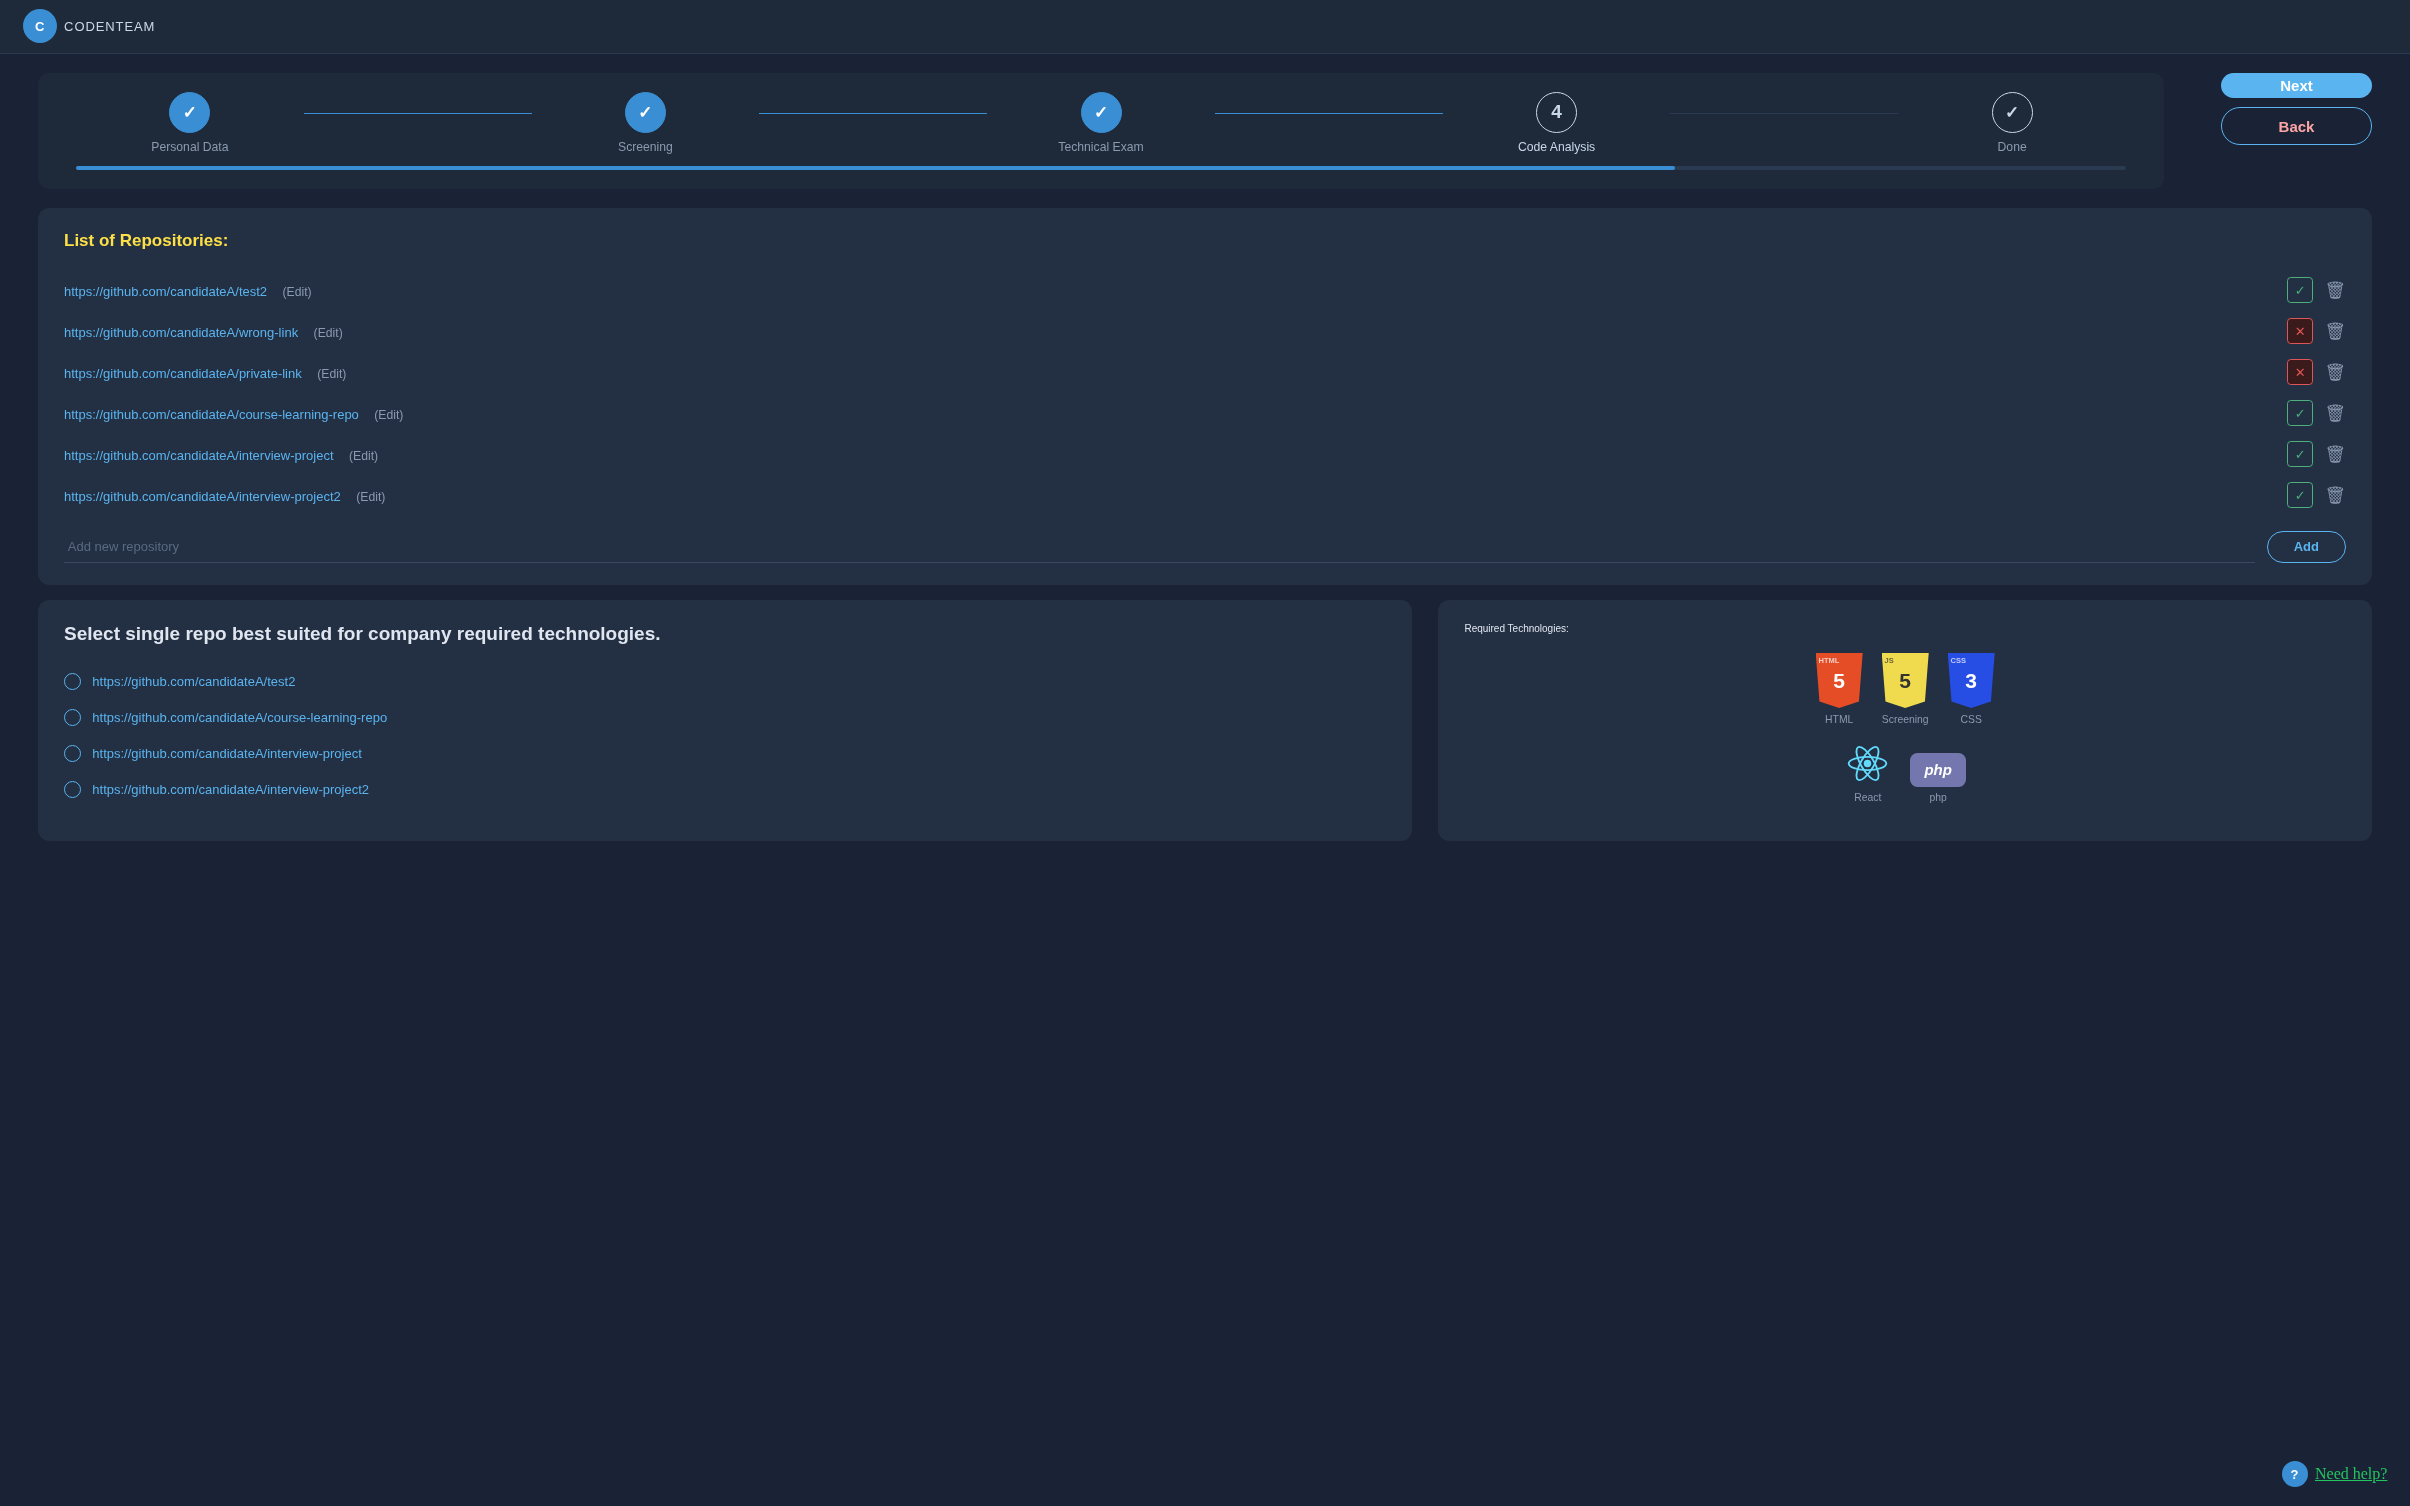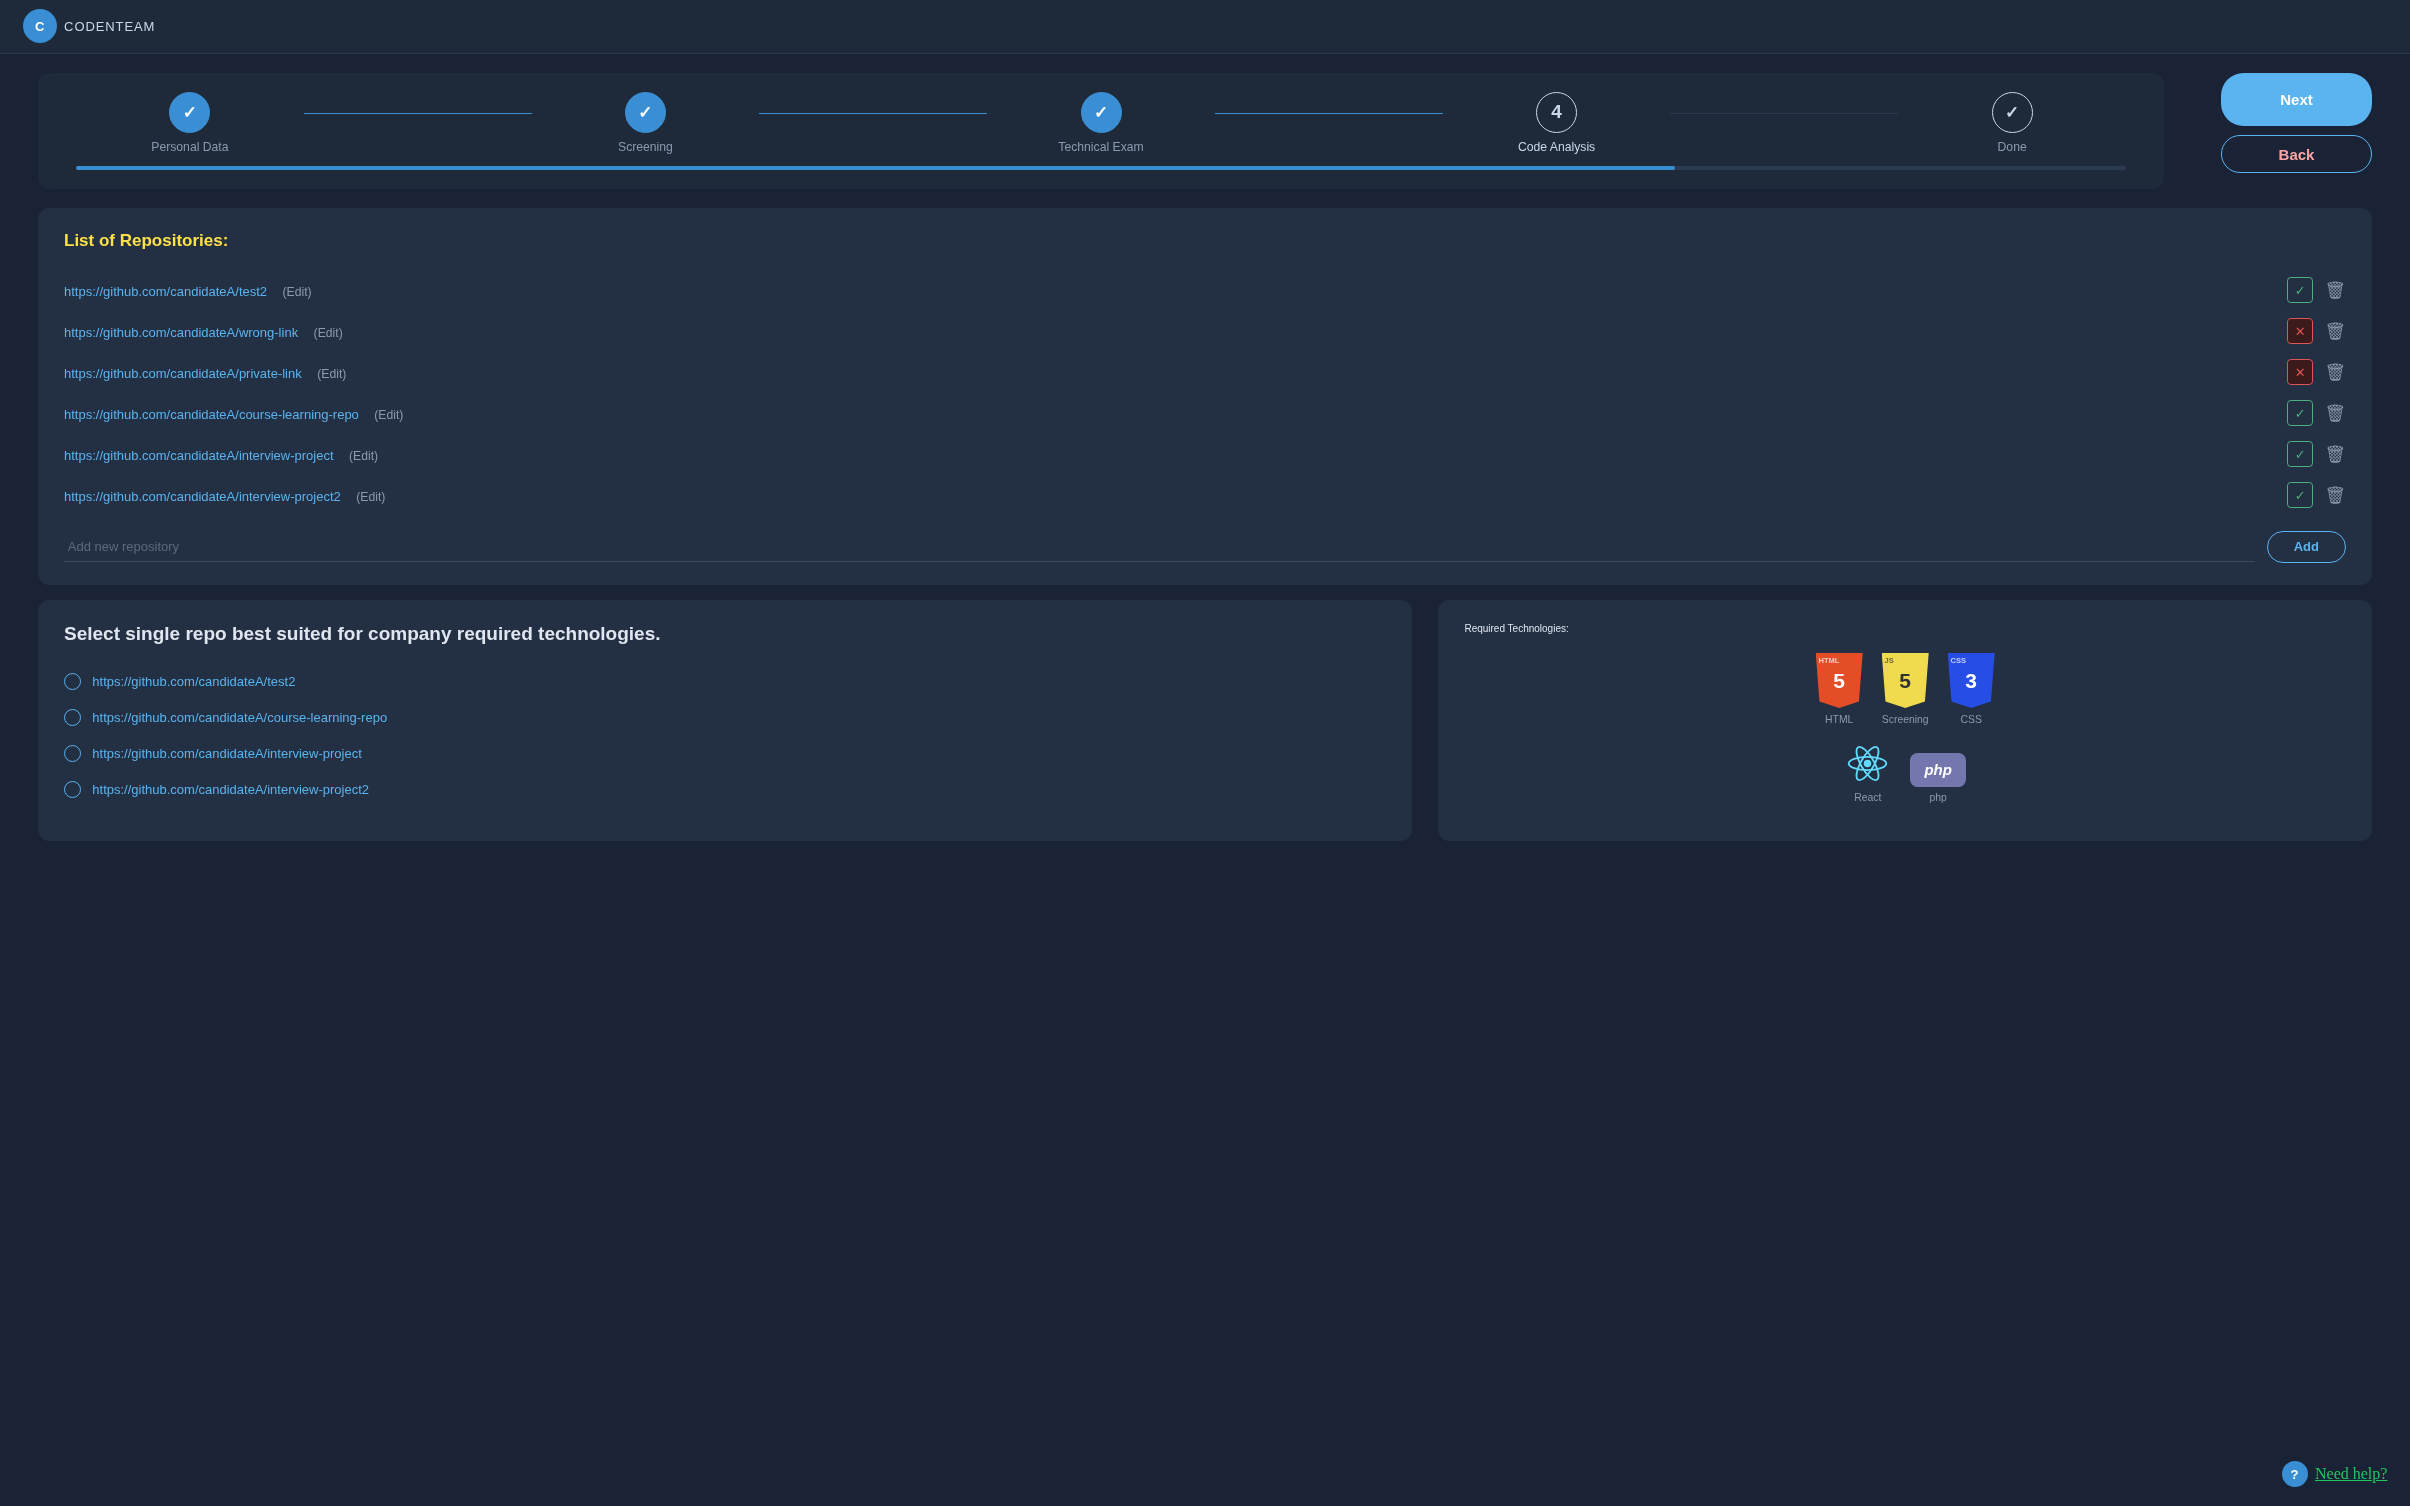--- a/index.html
+++ b/index.html
@@ -98,21 +98,21 @@
       margin-left: 38px;
     }
 
     .btn-next {
       background: #5ab4f0;
       border: none;
       border-radius: 22.6px;
       color: white;
       font-size: 15px;
       font-weight: 600;
-      padding: 18px 47px;
+      padding: 4px 47px;
       cursor: pointer;
       min-width: 151px;
     }
 
     .btn-back {
       background: transparent;
       border: 1.9px solid #5ab4f0;
       border-radius: 22.6px;
       color: #fca5a5;
       font-size: 15px;
@@ -198,21 +198,21 @@
 
     .trash-icon {
       color: #8a9ab0;
       font-size: 17px;
       cursor: pointer;
     }
 
     
     .add-repo-row {
       display: flex;
-      align-items: center;
+      align-items: flex-end;
       gap: 11.3px;
       margin-top: 15px;
     }
 
     .add-repo-input {
       flex: 1;
       background: transparent;
       border: none;
       border-bottom: 0.9px solid #3a4a60;
       color: #8a9ab0;

